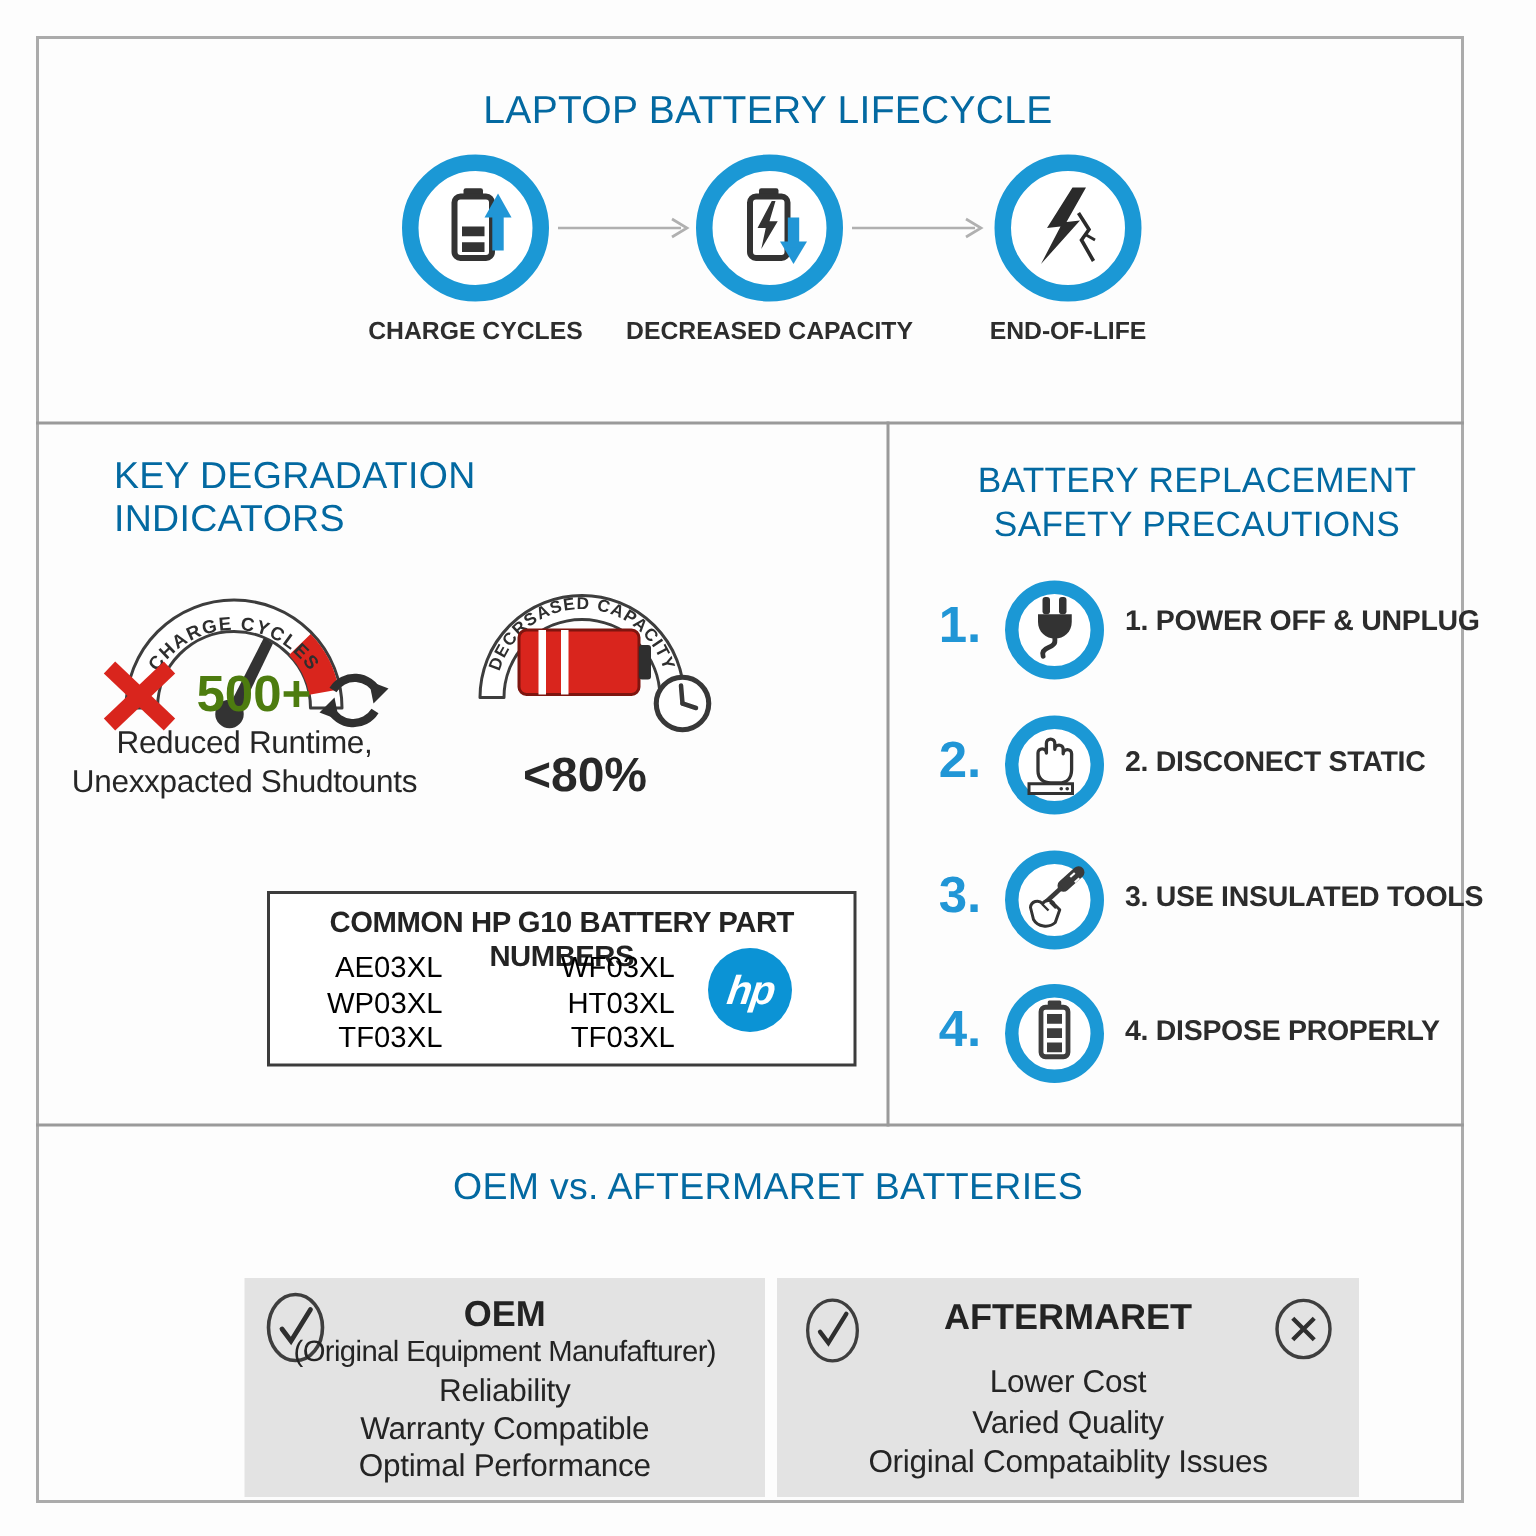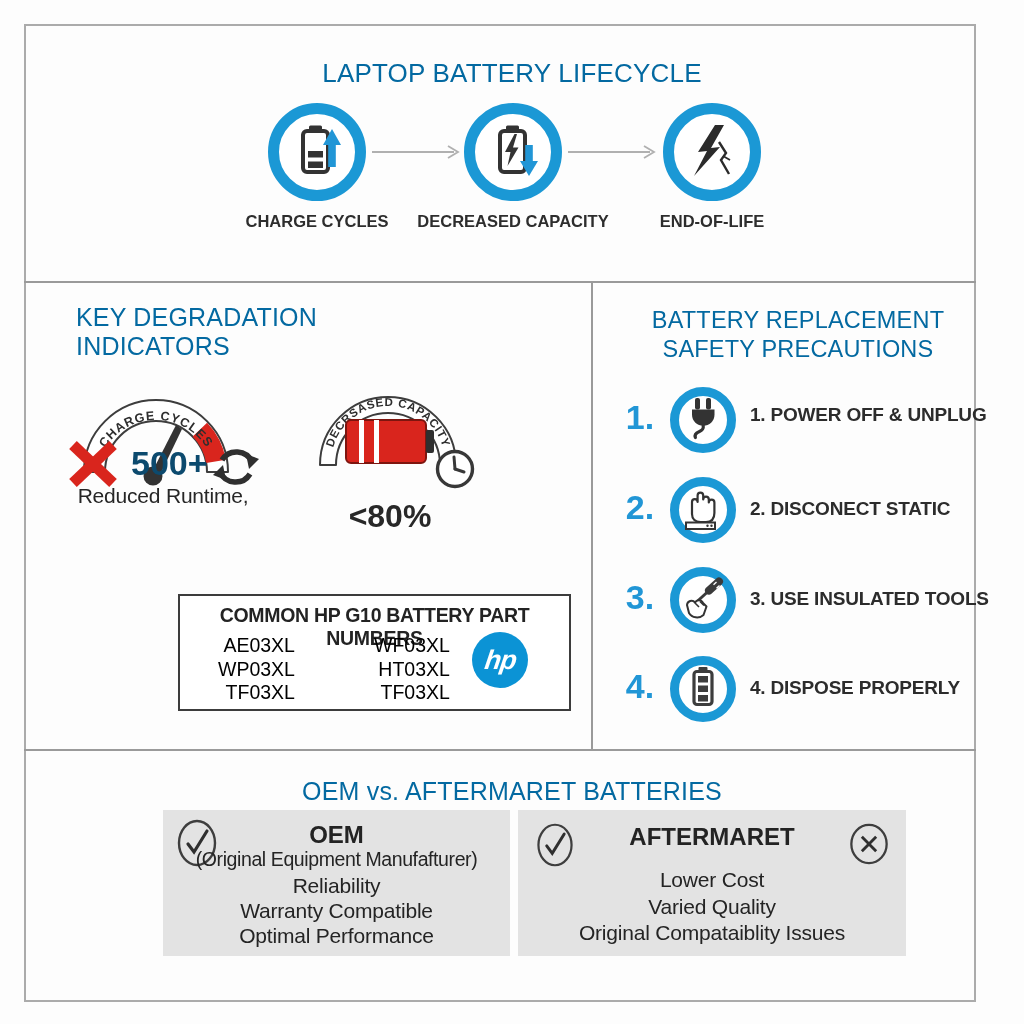--- a/index.html
+++ b/index.html
@@ -14,21 +14,21 @@
   .sec-title { position:absolute; font-weight:400; color:#0369a1; text-align:center; letter-spacing:0.2px; }
   .lifecycle-title { left:0; right:0; top:58px; font-size:26px; }
 
   .stage-circle { position:absolute; width:98px; height:98px; border:11px solid #1b98d5; border-radius:50%;
                   background:#fff; display:flex; align-items:center; justify-content:center; }
   .stage-label { position:absolute; width:230px; text-align:center; font-size:16.5px; font-weight:700; color:#2d2d2d; top:212px; }
   .flow-arrow { position:absolute; top:144px; }
 
   .kdi-title { left:76px; top:303px; width:360px; font-size:25px; text-align:left; }
   .big-x { position:absolute; left:64px; top:438px; }
-  .val-500 { position:absolute; left:131px; top:444px; font-size:34px; font-weight:700; color:#0c4a6e; }
+  .val-500 { position:absolute; left:131px; top:444px; font-size:34px; font-weight:700; color:#4d7c0f; }
   .refresh { position:absolute; left:209px; top:440px; }
   .gauge1 { position:absolute; left:66px; top:372px; }
   .gauge2 { position:absolute; left:303px; top:370px; }
   .clock { position:absolute; left:433px; top:447px; }
   .note { position:absolute; left:18px; top:483px; width:290px; text-align:center; font-size:21px; color:#262626; line-height:26px; letter-spacing:-0.2px; }
   .val-80 { position:absolute; left:325px; top:498px; width:130px; text-align:center; font-size:32px; font-weight:700; color:#282828; }
 
   .hp-box { position:absolute; left:178px; top:594px; width:393px; height:117px; border:2px solid #3c3c3c; background:#fff; }
   .hp-box-title { position:absolute; left:0; right:0; top:8px; text-align:center; font-size:19.5px; font-weight:700; letter-spacing:-0.3px; color:#232323; }
   .pn-col { position:absolute; top:38px; font-size:19.5px; line-height:23.5px; color:#000000;text-align:right; }
@@ -38,21 +38,21 @@
              display:flex; align-items:center; justify-content:center; }
   .hp-logo span { color:#fff; font-size:27px; font-weight:700; font-style:italic; transform:skewX(-8deg); letter-spacing:-1px; }
 
   .safety-title { left:608px; top:306px; width:380px; font-size:23.5px; line-height:29px; }
   .step-num { position:absolute; left:616px; width:48px; text-align:center; font-size:34px; font-weight:700; color:#2196d6; }
   .step-circle { position:absolute; left:670px; width:66px; height:66px; border:9px solid #1b98d5; border-radius:50%;
                  background:#fff; display:flex; align-items:center; justify-content:center; }
   .step-label { position:absolute; left:750px; font-size:19px; font-weight:700; letter-spacing:-0.2px; color:#2c2c2c; }
 
   .cmp-title { left:0; right:0; top:777px; font-size:25px; }
-  .cmp-box { position:absolute; top:810px; height:146px; background:#e3e3e3; }
+  .cmp-box { position:absolute; top:852px; height:146px; background:#e3e3e3; }
   .cmp-oem { left:163px; width:347px; }
   .cmp-after { left:518px; width:388px; }
   .cmp-head { position:absolute; left:0; right:0; text-align:center; font-size:24px; font-weight:700; color:#232323; }
   .cmp-sub { position:absolute; left:0; right:0; text-align:center; font-size:19.5px; letter-spacing:-0.4px; color:#242424; }
   .cmp-item { position:absolute; left:0; right:0; text-align:center; font-size:21px; letter-spacing:-0.2px; color:#242424; }
   .cmp-icon { position:absolute; }
 </style>
 </head>
 <body>
 
@@ -141,20 +141,21 @@
   <span class="refresh">
     <svg width="54" height="54" viewBox="0 0 54 54">
       <path d="M13,20 A17,17 0 0 1 43,22" fill="none" stroke="#2f2f2f" stroke-width="5.5"></path>
       <polygon points="50,19 37,14 40,29" fill="#2f2f2f"></polygon>
       <path d="M41,34 A17,17 0 0 1 11,32" fill="none" stroke="#2f2f2f" stroke-width="5.5"></path>
       <polygon points="4,35 17,40 14,25" fill="#2f2f2f"></polygon>
     </svg>
   </span>
   <div class="note">
     <div>Reduced Runtime,</div>
+    <div>Unexxpacted Shudtounts</div>
   </div>
 
   <span class="gauge2">
     <svg width="170" height="118" viewBox="0 0 170 118">
       <path d="M17,95 A68,68 0 0 1 153,95 L137,95 A52,52 0 0 0 33,95 Z" fill="#fff" stroke="#3d3d3d" stroke-width="2" stroke-linejoin="round"></path>
       <defs>
           <path id="g2arc" d="M28,93 A57,57 0 0 1 142,93"></path>
         </defs>
       <text font-size="11.5" font-weight="bold" fill="#2e2e2e" letter-spacing="0.8">
         <textPath href="#g2arc" startOffset="50%" text-anchor="middle">DECRSASED CAPACITY</textPath>

